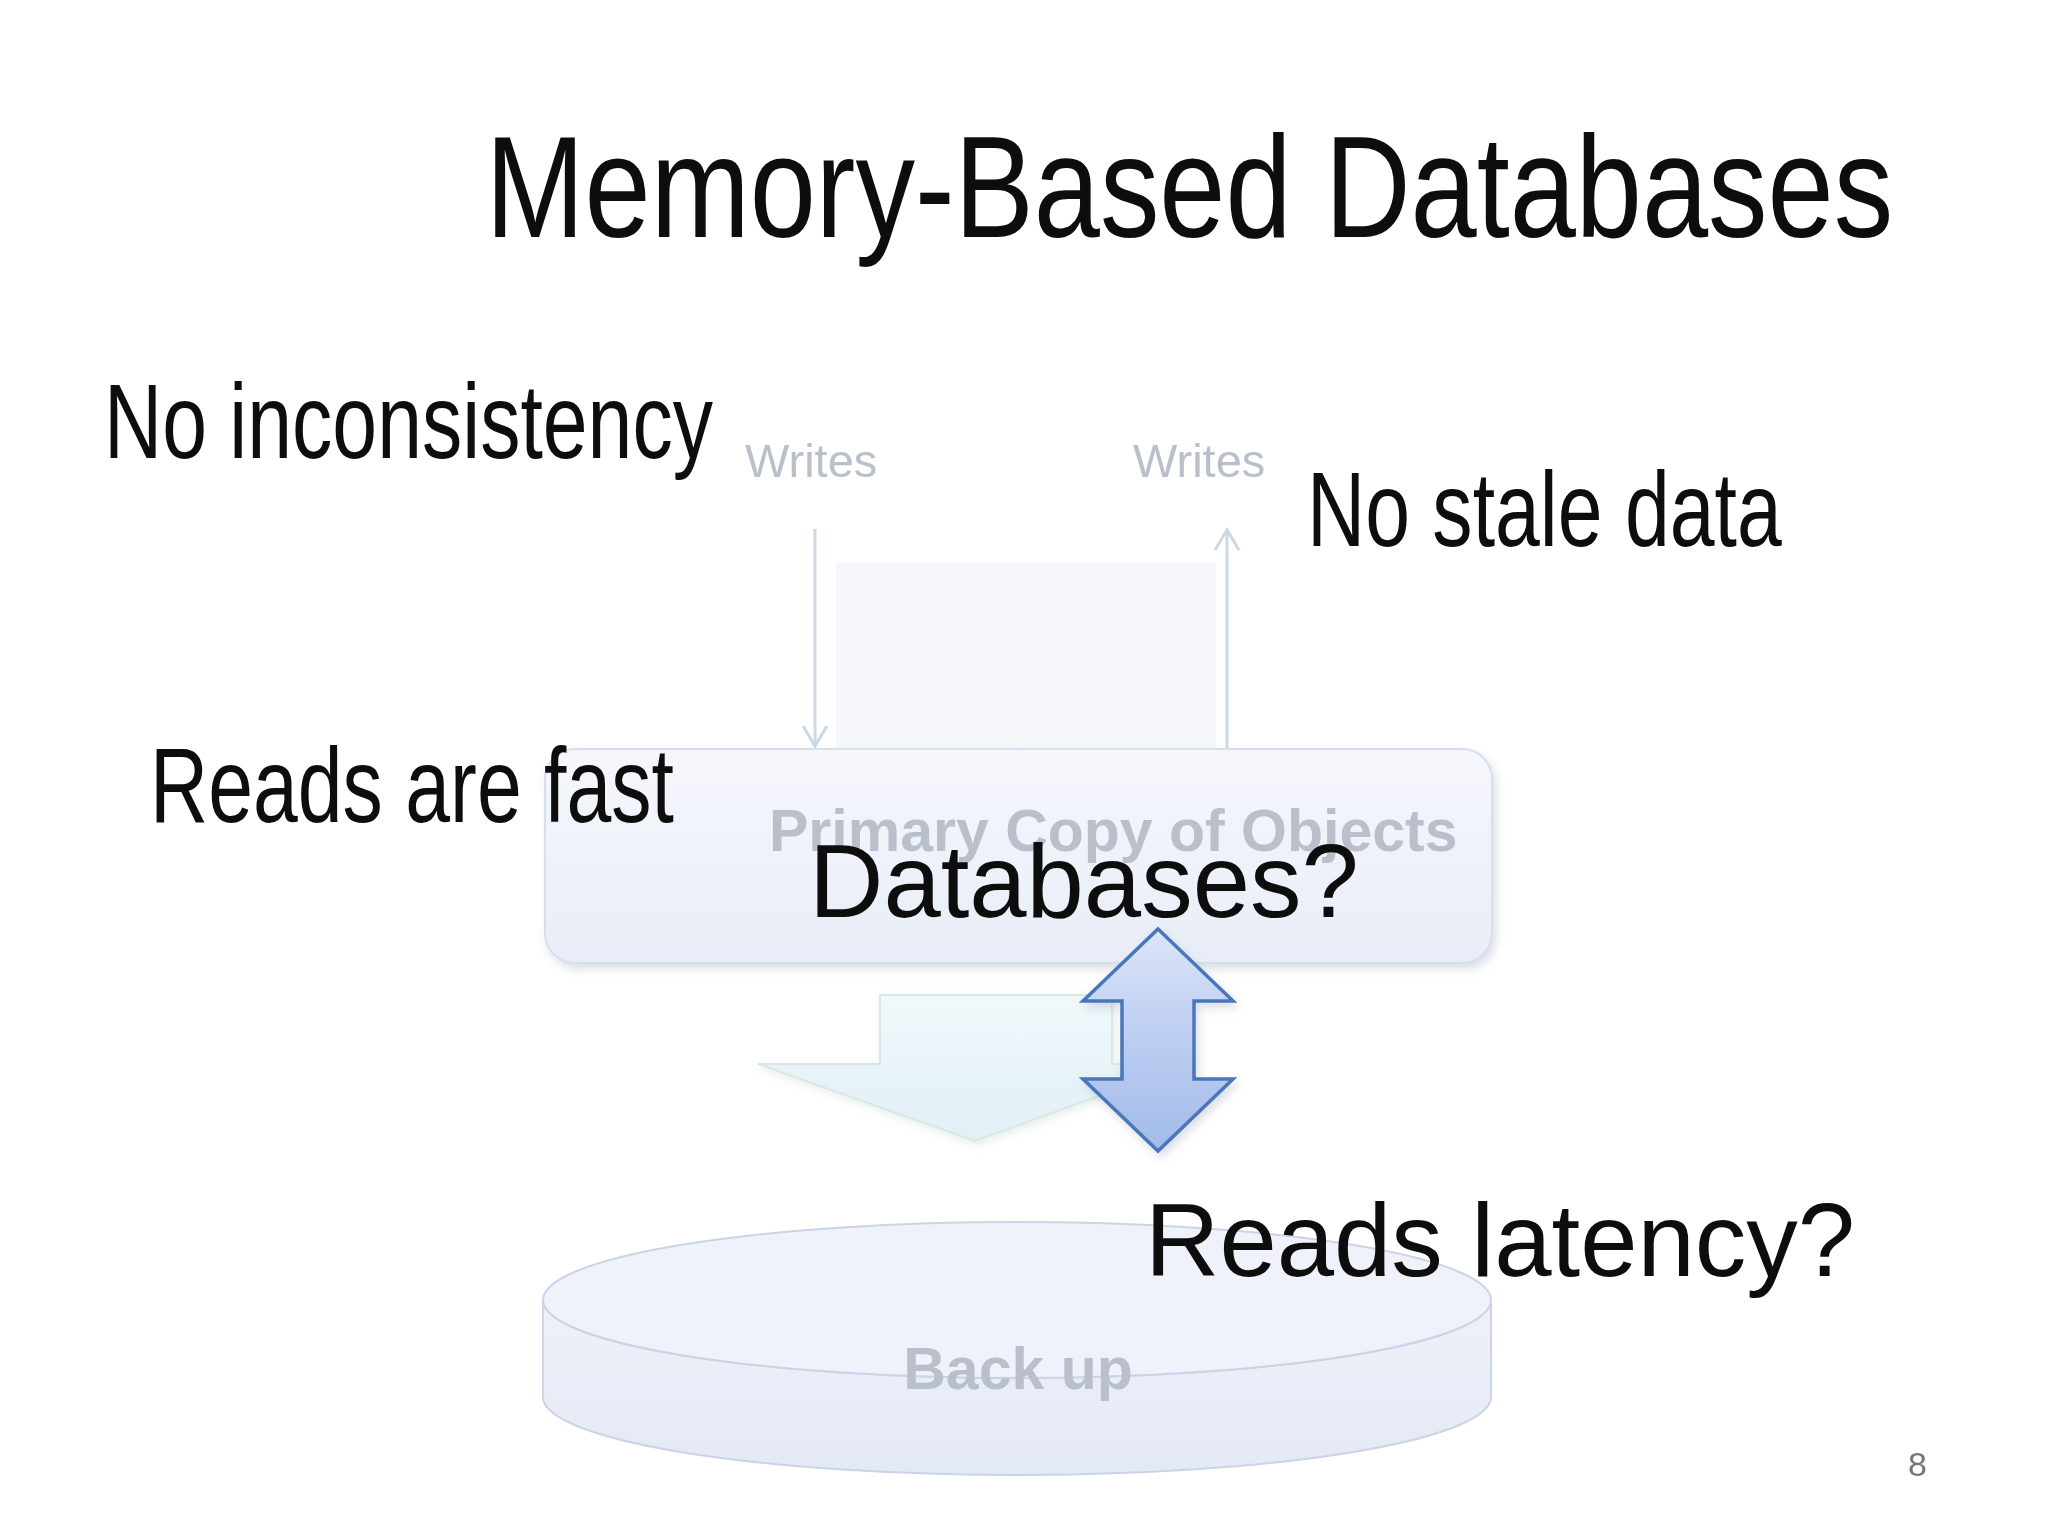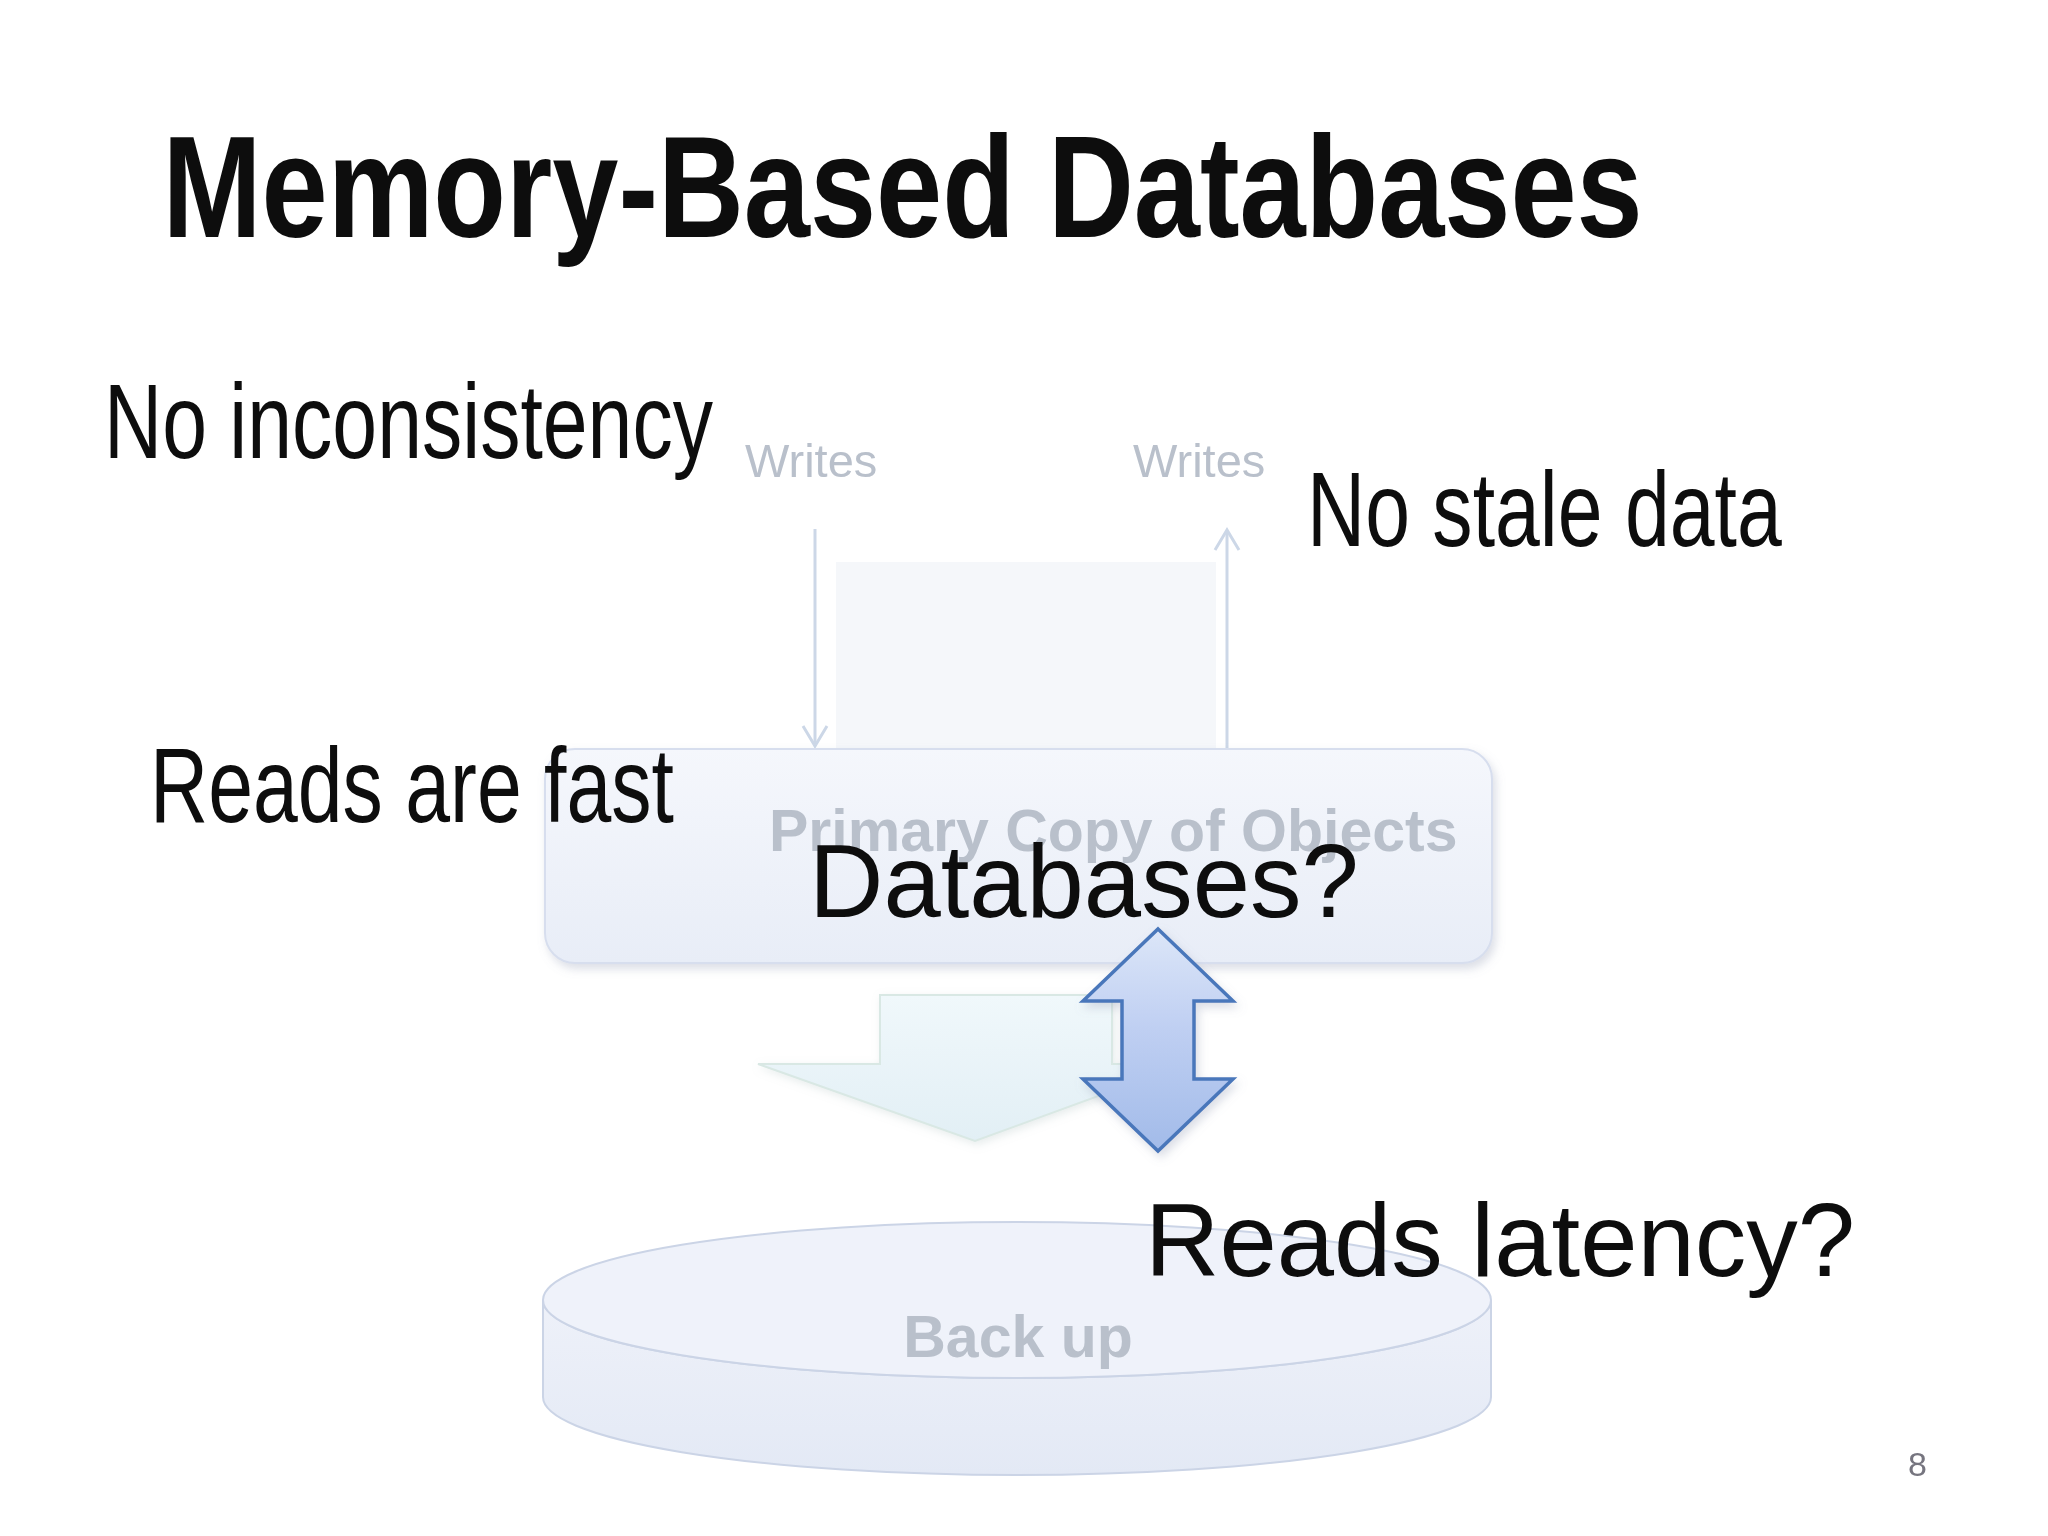--- a/index.html
+++ b/index.html
@@ -8,28 +8,28 @@
     width:2048px;height:1536px;
     background:#ffffff;
     overflow:hidden;
     font-family:"Liberation Sans", sans-serif;
   }
   .abs{position:absolute;line-height:1;white-space:nowrap;}
   .big{color:#0d0d0d;}
   .faded{color:#b9c0cb;}
   
   .cond{transform:scaleX(0.76);transform-origin:left top;}
-  .title-wrap{left:0;right:0;top:115px;text-align:left;font-weight:bold;}
+  .title-wrap{left:0;right:0;top:115px;text-align:right;}
   .title-wrap .t{display:inline-block;font-size:145px;transform:scaleX(0.82);transform-origin:center top;color:#0d0d0d;}
   .note{font-size:106px;}
   .callout{font-size:103px;}
   .flowlabel{font-size:47px;text-align:center;}
   .shapelabel{font-size:59px;font-weight:bold;}
   .pagenum{font-size:34px;color:#76757f;}
-  .centered{transform:translateX(-50%);}
+  .centered{transform:translateX(-50%);margin-top:32px;}
   svg{position:absolute;left:0;top:0;}
 </style>
 </head>
 <body>
 
 <div class="slide">
 
   <svg width="2048" height="1536" viewBox="0 0 2048 1536">
     <defs>
       <linearGradient id="g-box" x1="0" y1="0" x2="0" y2="1">

